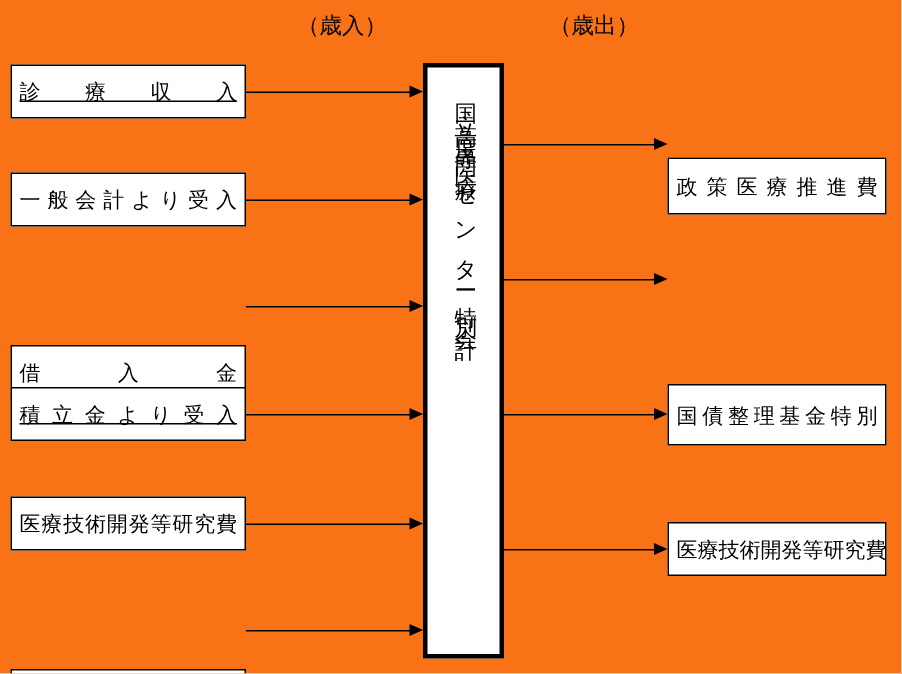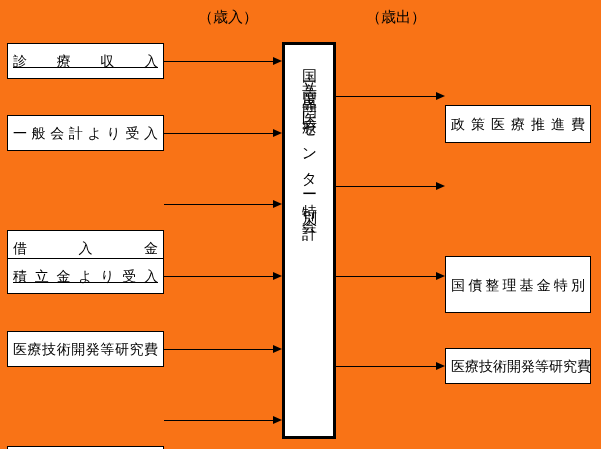--- a/index.html
+++ b/index.html
@@ -146,20 +146,20 @@
     <div class="head"></div>
   </div>
   <div class="arrow" style="left:336px; top:361px; width:109px;">
     <div class="shaft"></div>
     <div class="head"></div>
   </div>
 
   <div class="node out-box" style="top:77px; height:38px;margin-top:28px;">
     <div class="lbl">政策医療推進費</div>
   </div>
-  <div class="node out-box" style="top:256px; height:57px;">
+  <div class="node out-box" style="top:256px; height:41px;">
     <div class="lbl">国債整理基金特別</div>
   </div>
   <div class="node out-box" style="top:348px; height:36px;">
     <div class="lbl">医療技術開発等研究費</div>
   </div>
 
 </div>
 
 </body></html>

